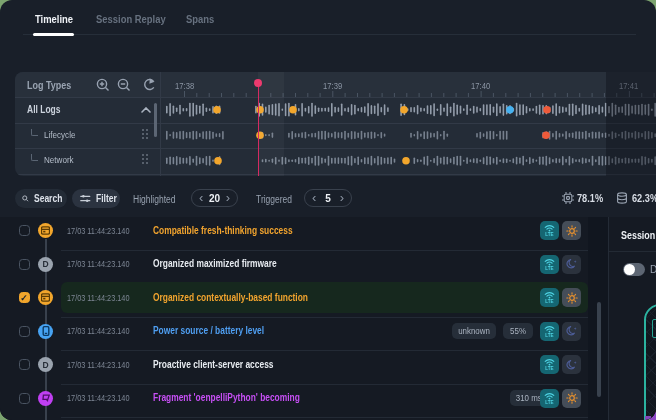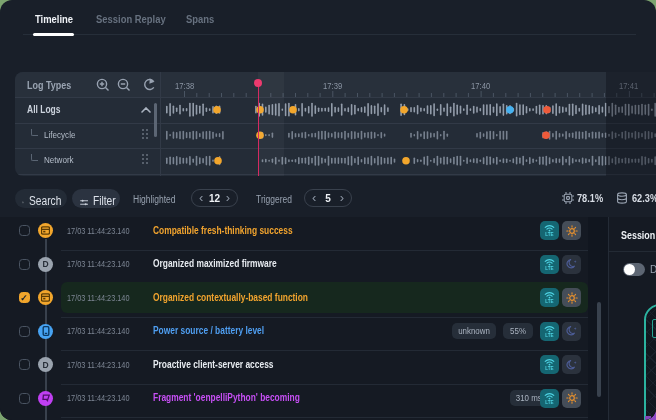--- a/index.html
+++ b/index.html
@@ -26,21 +26,21 @@
 .elbow{position:absolute;width:7px;height:7px;border-left:1.5px solid #5a6573;border-bottom:1.5px solid #5a6573;border-radius:0 0 0 2px}
 .pscroll{position:absolute;left:139px;top:31px;width:3px;height:34px;background:#5c6674;border-radius:2px;z-index:6}
 .dots6{position:absolute;width:9px;height:12px}
 .dots6 i{position:absolute;width:2px;height:2px;border-radius:1px;background:#68727f}
 .darkzone{position:absolute;left:591px;top:0;width:50px;height:104px;background:rgba(10,14,20,.38)}
 .lightzone{position:absolute;left:243px;top:0;width:26px;height:104px;background:rgba(255,255,255,.035)}
 .playline{position:absolute;left:242.5px;top:8px;width:1.5px;height:96px;background:#d42a62;z-index:7}
 .playdot{position:absolute;left:239px;top:7px;width:8px;height:8px;border-radius:50%;background:#ec3a6e;z-index:8}
 
 .toolbar{position:absolute;left:0;top:176px;width:656px;height:41px;background:#191f29}
-.pillbtn{position:absolute;top:12.5px;height:19px;border-radius:10px;background:#232b36;display:flex;align-items:flex-end;font-size:12px;font-weight:400;color:#dde2ea}
+.pillbtn{position:absolute;top:12.5px;height:19px;border-radius:10px;background:#232b36;display:flex;align-items:center;font-size:10px;font-weight:700;color:#dde2ea}
 .pillbtn span{transform:scaleX(0.85);transform-origin:0 50%;white-space:nowrap}
 .counter{position:absolute;top:13px;height:18px;border:1px solid #39414d;border-radius:9.5px;display:flex;align-items:center;justify-content:space-between;color:#8b95a3}
 .counter b{color:#eef1f5;font-size:10px}
 .chev{font-size:13px;line-height:1;font-weight:400;margin-top:-2px}
 .tlabel{position:absolute;top:17.5px;font-size:10px;color:#98a2b0;transform:scaleX(0.85);transform-origin:0 0;white-space:nowrap}
 .pct{position:absolute;top:17px;font-size:10px;font-weight:700;color:#d9dee6;transform:scaleX(0.92);transform-origin:0 0}
 .sepline{position:absolute;left:0;top:216.5px;width:656px;height:1px;background:#20262f}
 
 .list{position:absolute;left:0;top:217px;width:656px;height:203px;background:#11161f}
 .content{position:absolute;left:0;top:0;width:588px;height:203px;background:#151a23}
@@ -586,21 +586,21 @@
           <line x1="0.8" y1="3.2" x2="10.2" y2="3.2"></line>
           <line x1="0.8" y1="7.8" x2="10.2" y2="7.8"></line>
           <circle cx="3.5" cy="3.2" r="1.3" fill="#c7cdd7" stroke="none"></circle>
           <circle cx="7.5" cy="7.8" r="1.3" fill="#c7cdd7" stroke="none"></circle>
         </svg>
         <span style="margin-left:5px">Filter</span>
       </div>
     <div class="tlabel" style="left:133px">Highlighted</div>
     <div class="counter" style="left:191px;width:47px;padding:0 7px">
         <span class="chev">‹</span>
-        <b>12</b>
+        <b>20</b>
         <span class="chev">›</span>
       </div>
     <div class="tlabel" style="left:256px">Triggered</div>
     <div class="counter" style="left:304px;width:48px;padding:0 7px">
         <span class="chev">‹</span>
         <b>5</b>
         <span class="chev">›</span>
       </div>
     <svg width="12" height="12" viewBox="0 0 12 12" style="position:absolute;left:562px;top:16px" xmlns="http://www.w3.org/2000/svg" fill="none" stroke="#9aa4b2" stroke-width="1.1">
         <rect x="2.2" y="2.2" width="7.6" height="7.6" rx="1.5"></rect>

